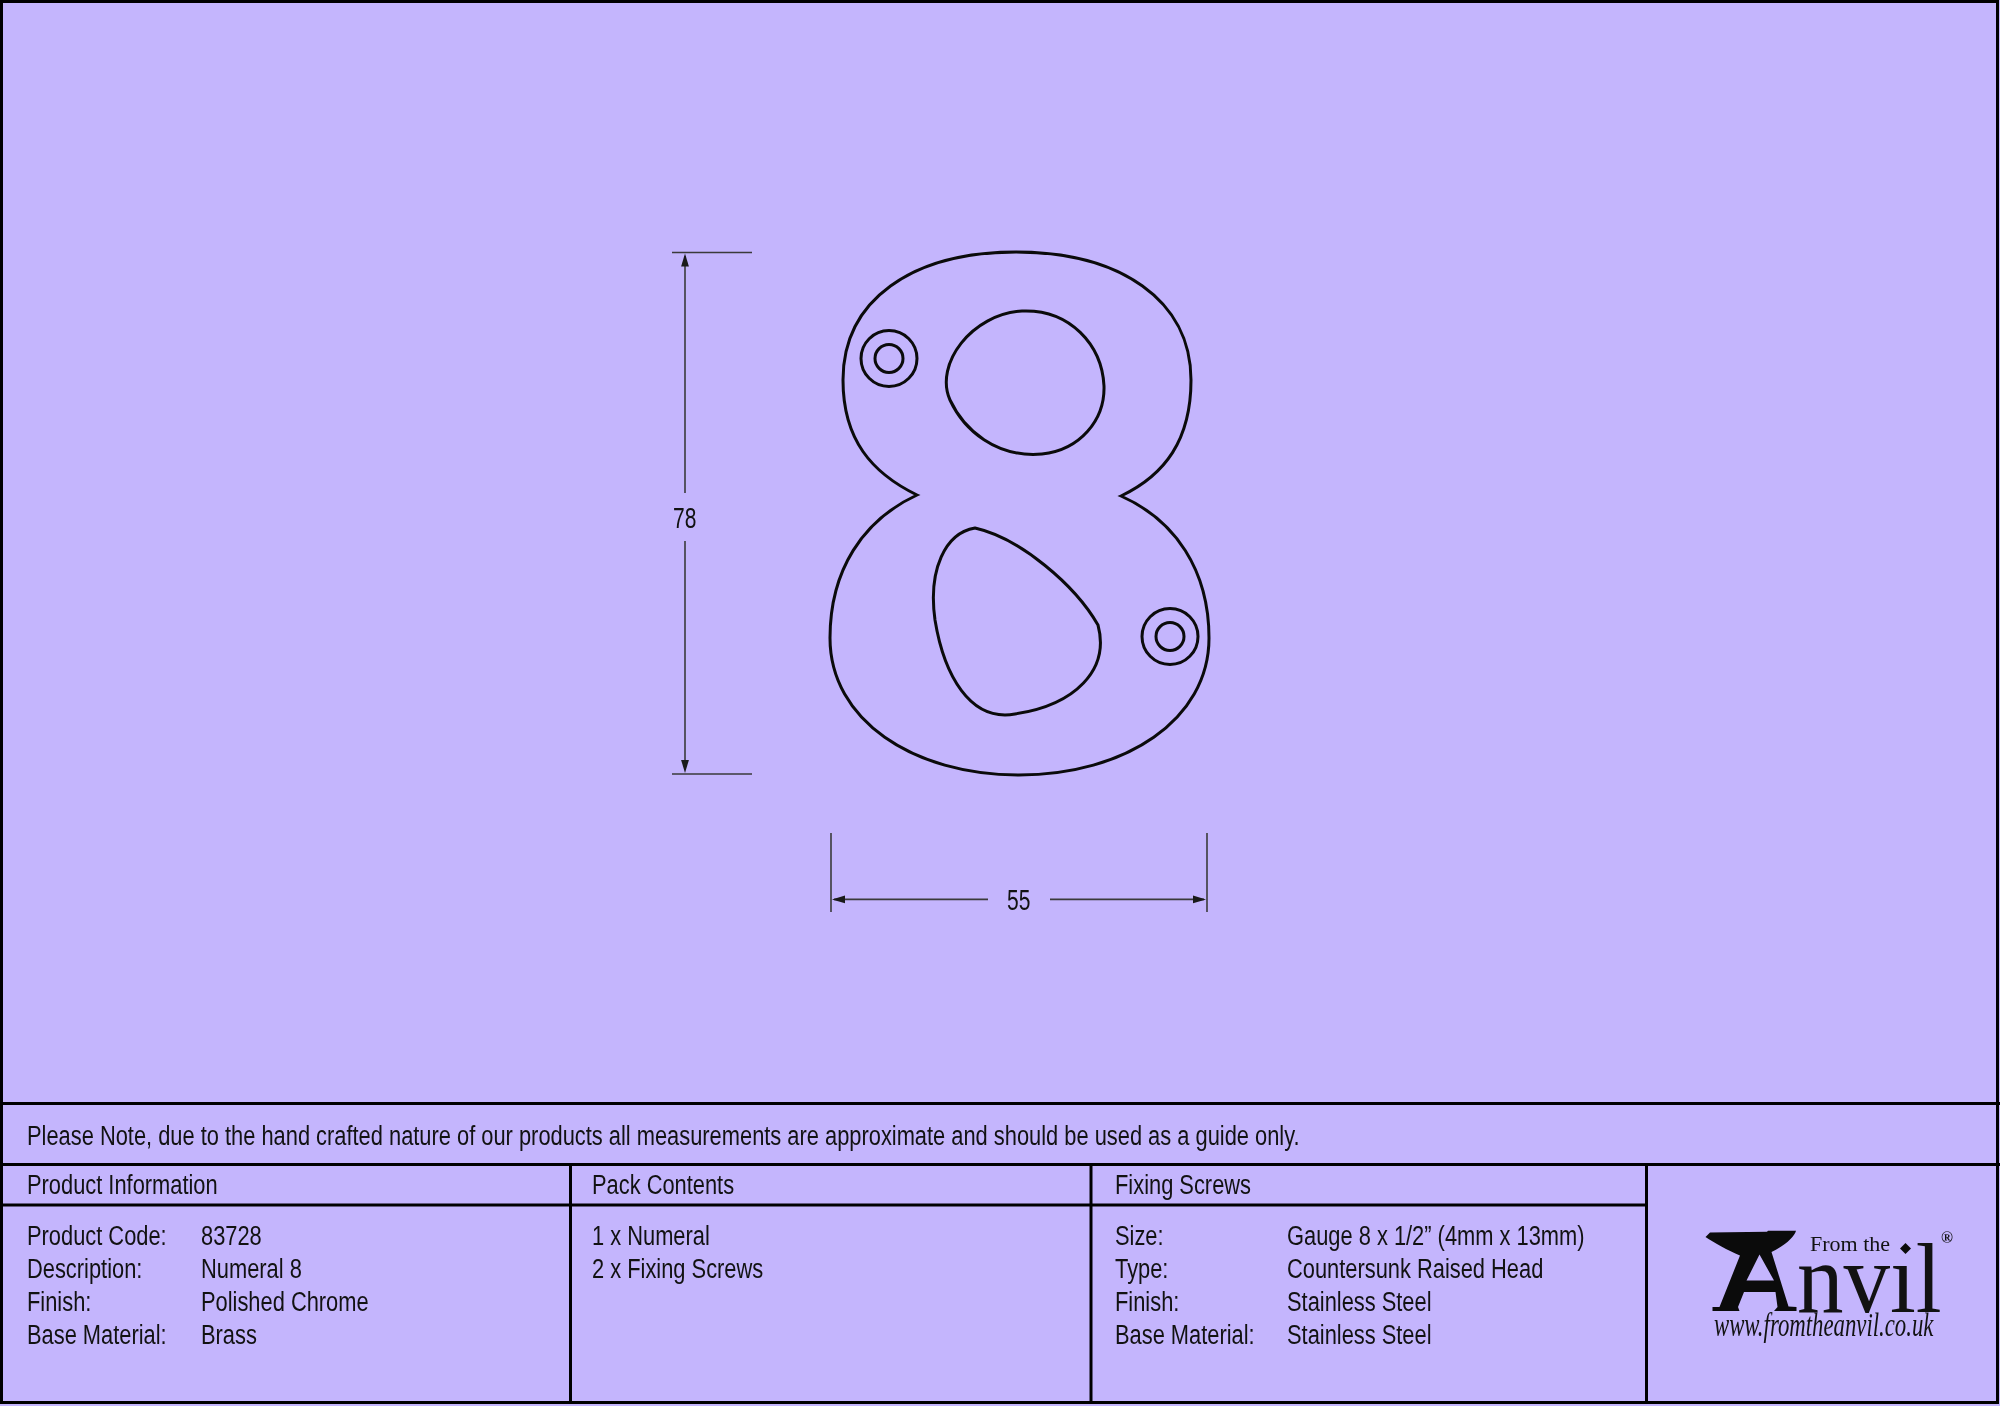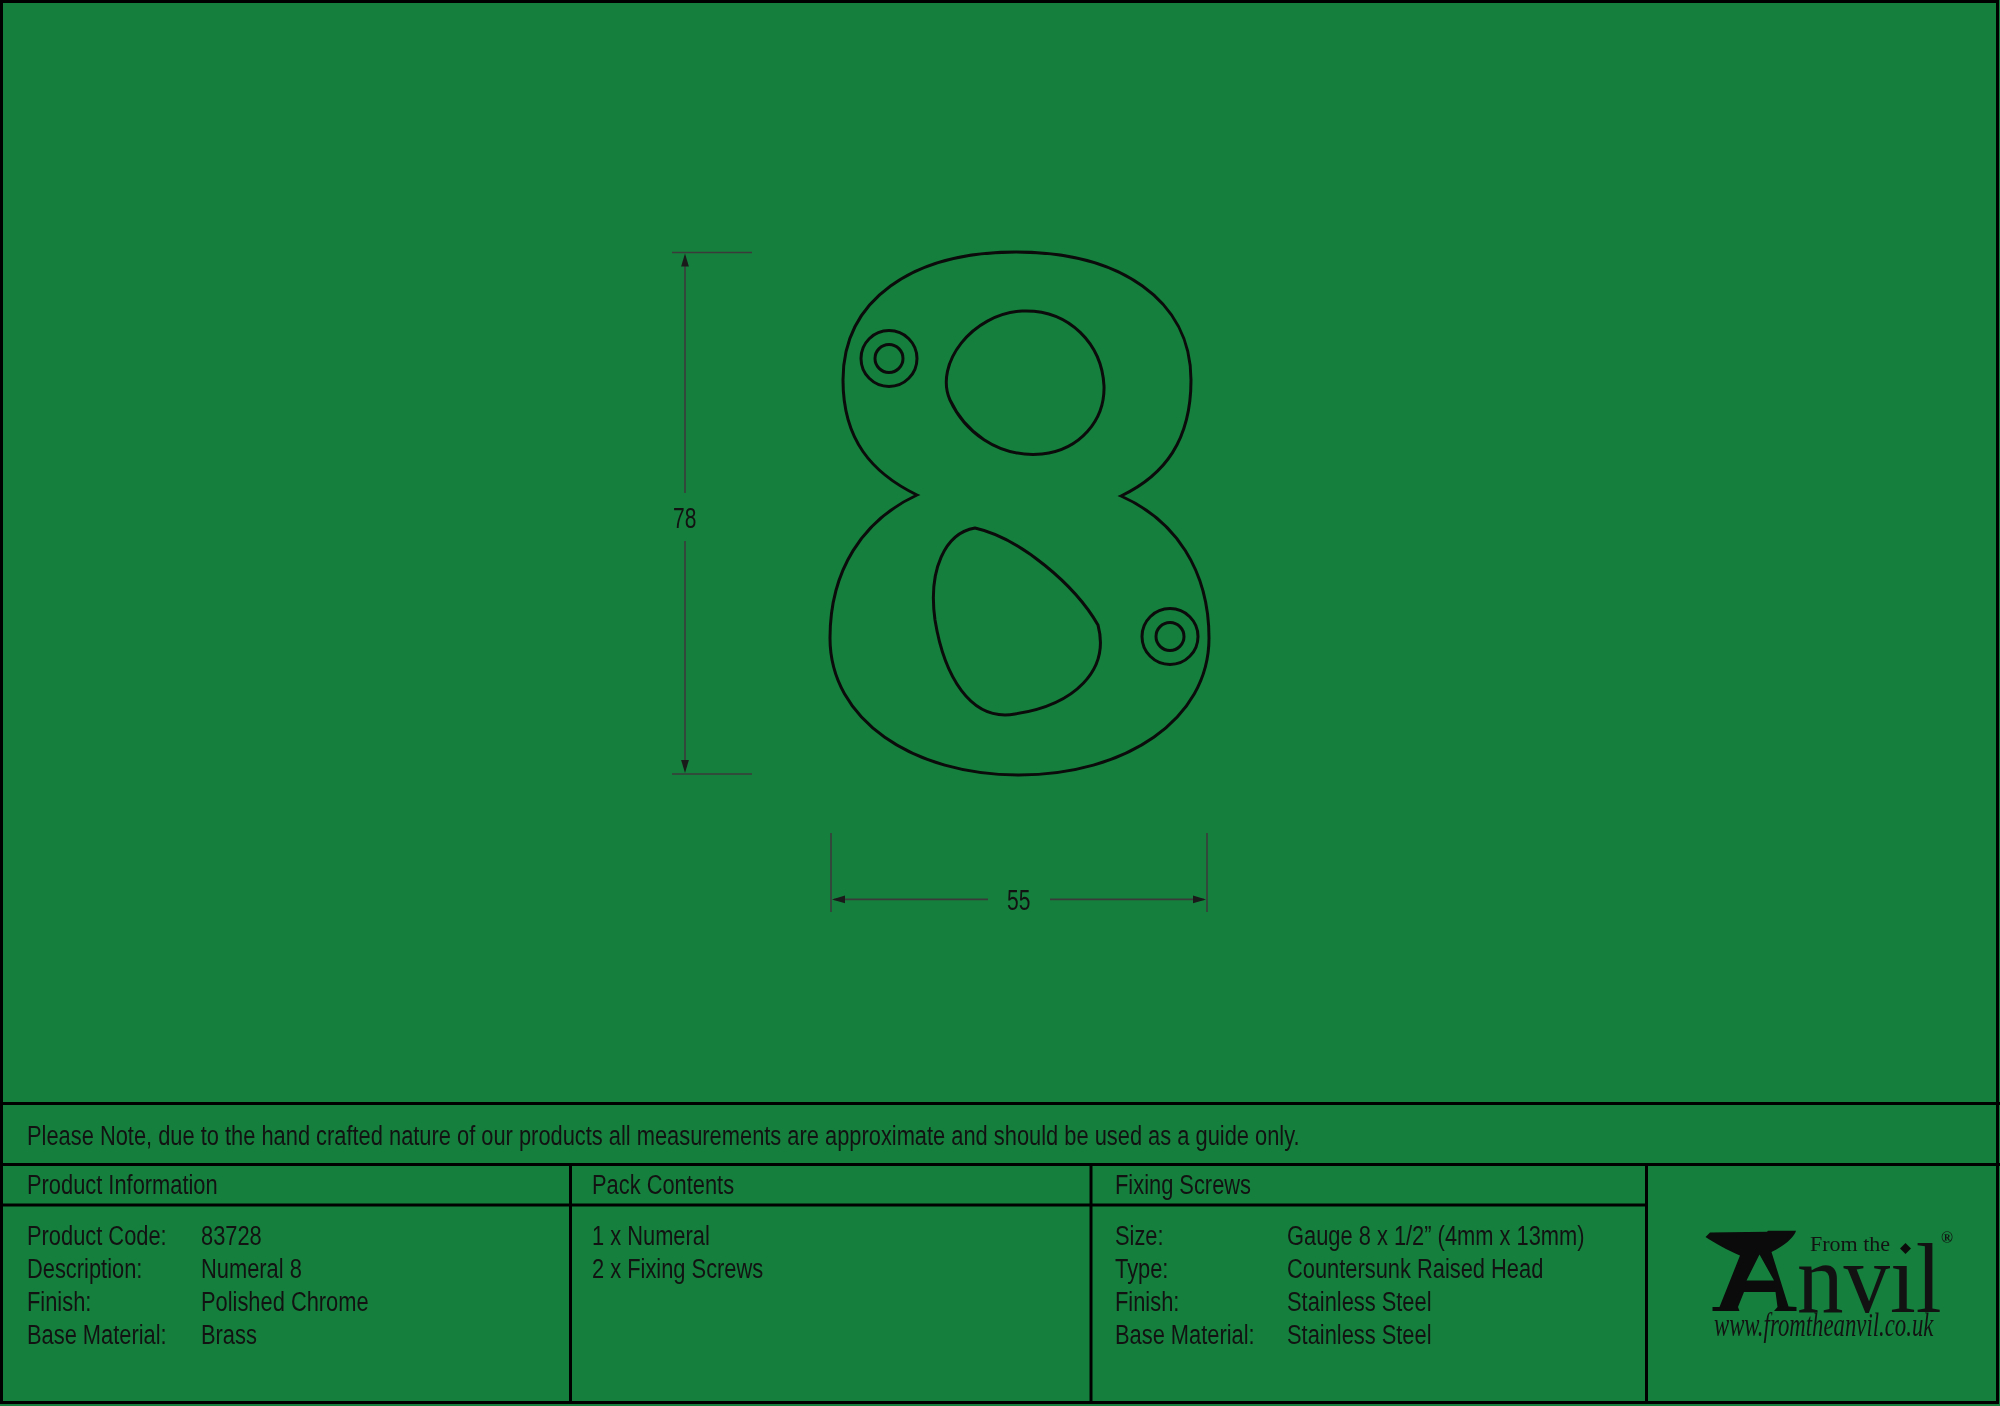--- a/index.html
+++ b/index.html
@@ -1,16 +1,16 @@
 <!DOCTYPE html>
 <html><head>
 <meta charset="utf-8">
 <style>
   html,body{margin:0;padding:0;background:#fff;}
-  #page{position:relative;width:2000px;height:1406px;background:#15803d;overflow:hidden;}
+  #page{position:relative;width:2000px;height:1406px;background:#c4b5fd;overflow:hidden;}
   svg{position:absolute;left:0;top:0;}
   text{font-family:"Liberation Sans",sans-serif;fill:#121212;}
   .ser{font-family:"Liberation Serif",serif;}
 </style>
 </head>
 <body>
 <div id="page">
 <svg width="2000" height="1406" viewBox="0 0 2000 1406">
 
   <rect x="1.5" y="1.5" width="1996" height="1401" fill="none" stroke="#000" stroke-width="3"></rect>

